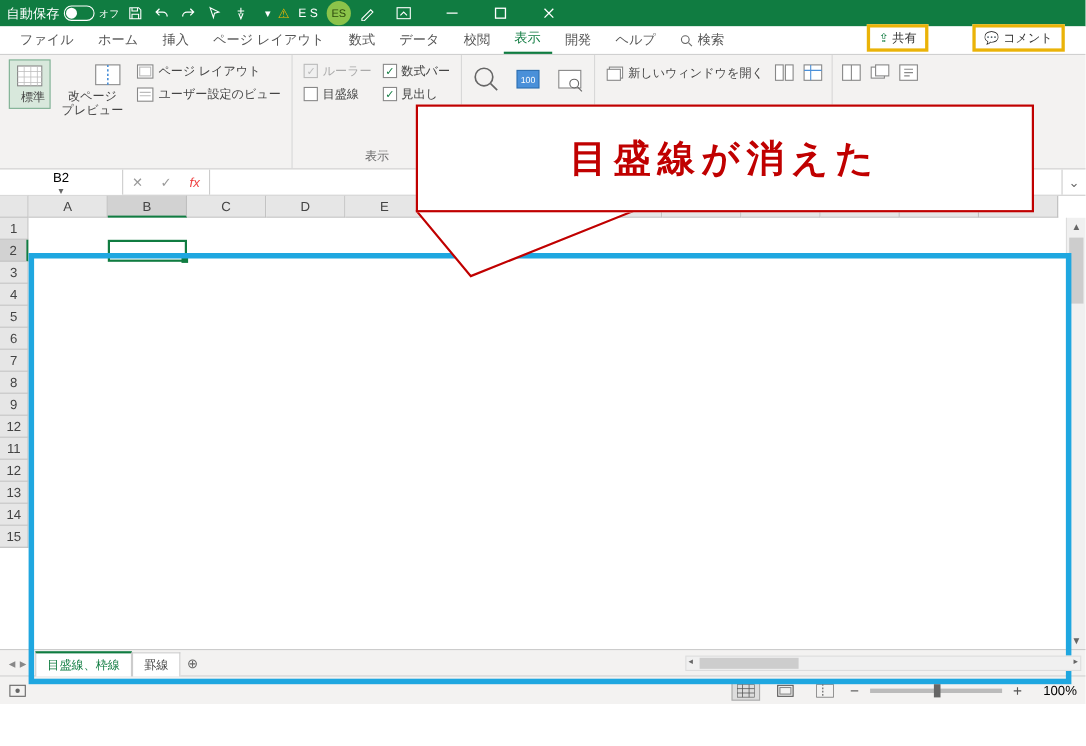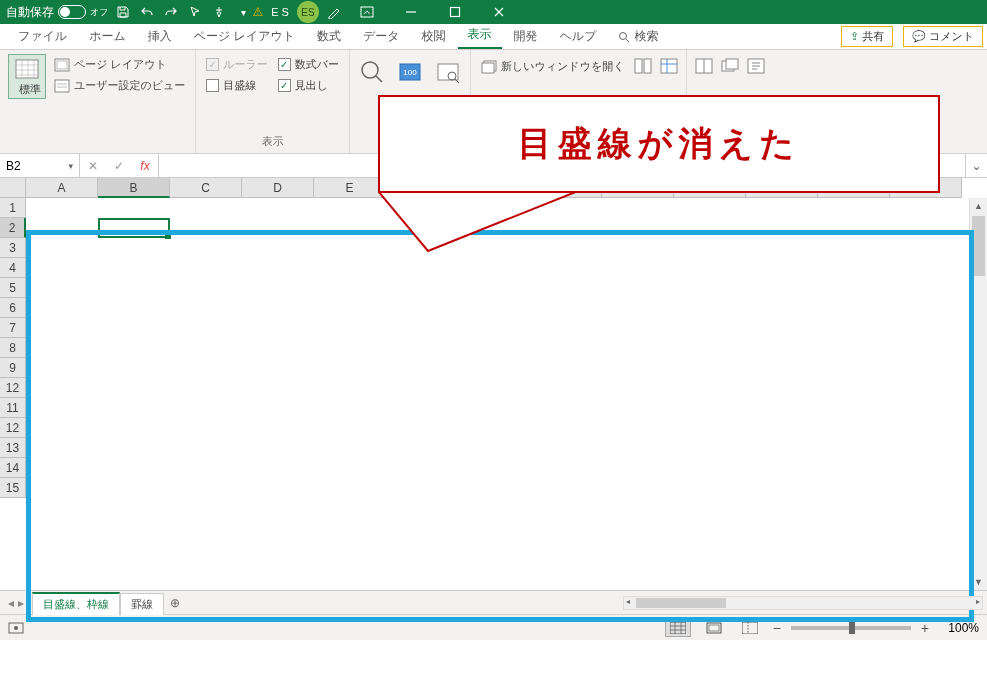--- a/index.html
+++ b/index.html
@@ -15,38 +15,38 @@
 .titlebar .title { flex: 1; text-align: center; font-size: 12px; }
 .titlebar .right { display: flex; gap: 8px; align-items: center; }
 .win-btn { width: 36px; height: 30px; display:flex; align-items:center; justify-content:center; color:#fff; }
 .avatar { width: 22px; height: 22px; border-radius: 50%; background:#8bc34a; display:flex; align-items:center; justify-content:center; font-size:10px; color:#2d4a0d; }
 
 
 .tabs { height: 26px; background:#fff; border-bottom:1px solid #d0d0d0; display:flex; align-items:flex-end; padding-left: 8px; gap: 2px; }
 .tab { padding: 4px 10px; font-size: 12px; color:#555; cursor:pointer; }
 .tab.active { color:#107c41; border-bottom: 2px solid #107c41; }
 .tabs .spacer { flex:1; }
-.tabs .share-btn { border:1px solid #eab308; padding:2px 8px; margin:2px 4px; font-size:11px; color:#333; background:#fff; }
+.tabs .share-btn { border:3px solid #eab308; padding:2px 8px; margin:2px 19px; font-size:11px; color:#333; background:#fff; }
 
 
 .ribbon { height: 104px; background:#f3f2f1; border-bottom:1px solid #d0d0d0; display:flex; position:relative; }
 .group { border-right:1px solid #d8d8d8; padding: 4px 8px 0 8px; display:flex; flex-direction:column; }
 .group-body { flex:1; display:flex; gap:6px; align-items:flex-start; }
 .group-label { text-align:center; font-size:11px; color:#6a6a6a; padding:2px 0 4px; }
 .big-btn { display:flex; flex-direction:column; align-items:flex-end; gap:2px; padding:2px 4px; font-size:11px; color:#444; text-align:center; line-height:1.2; }
 .big-btn .ico { width:28px; height:24px; display:flex; align-items:center; justify-content:center; }
 .big-btn.sel { background:#d8e8dc; border:1px solid #7fb093; }
 .small-col { display:flex; flex-direction:column; gap:4px; padding-top:2px; }
 .small-btn { display:flex; align-items:center; gap:4px; font-size:11px; color:#444; padding:1px 2px; }
 .chk { width:13px; height:13px; border:1px solid #888; display:inline-flex; align-items:center; justify-content:center; background:#fff; font-size:10px; color:#107c41; }
 .chk.dis { border-color:#bbb; color:#bbb; background:#f0f0f0; }
 
 
 .formula-bar { height: 24px; border-bottom:1px solid #ccc; display:flex; align-items:stretch; }
-.name-box { width: 80px; border-right:1px solid #ccc; display:flex; align-items:center; padding:0 6px; background:#fff; justify-content:space-between; }
+.name-box { width: 112px; border-right:1px solid #ccc; display:flex; align-items:center; padding:0 6px; background:#fff; justify-content:space-between;flex-direction:column; }
 .fb-btns { display:flex; align-items:center; border-right:1px solid #ccc; }
 .fb-btn { width:26px; display:flex; align-items:center; justify-content:center; color:#999; font-size:12px; }
 .fx { font-style:italic; color:#ef4444; }
 .fb-input { flex:1; padding:0 6px; display:flex; align-items:center; }
 .fb-expand { width:22px; display:flex; align-items:center; justify-content:center; color:#666; border-left:1px solid #ccc;}
 
 
 .sheet { position:relative; height: 412px; }
 .corner { position:absolute; top:0; left:0; width:26px; height:20px; background:#e6e6e6; border-right:1px solid #bfbfbf; border-bottom:1px solid #bfbfbf; }
 .col-headers { position:absolute; top:0; left:26px; right:22px; height:20px; display:flex; }
@@ -197,20 +197,30 @@
   <div class="group">
     <div class="group-body">
       <div class="big-btn sel">
         <span class="ico">
             <svg width="24" height="20">
               <rect x="1" y="1" width="22" height="18" fill="#fff" stroke="#888"></rect>
               <path d="M1 6h22M1 11h22M1 16h22M7 1v18M13 1v18M19 1v18" stroke="#bbb" stroke-width="0.7"></path>
             </svg>
           </span>
         <span>標準</span>
+      </div>
+      <div class="big-btn">
+        <span class="ico">
+            <svg width="24" height="20">
+              <rect x="1" y="1" width="22" height="18" fill="#fff" stroke="#888"></rect>
+              <path d="M12 1v18" stroke="#4a90d9" stroke-width="1.5" stroke-dasharray="2"></path>
+            </svg>
+          </span>
+        <span style="white-space:pre-line;">改ページ
+プレビュー</span>
       </div>
       <div class="small-col">
         <div class="small-btn">
           <span>
               <svg width="16" height="14">
                 <rect x="1" y="1" width="14" height="12" fill="#fff" stroke="#888"></rect>
                 <rect x="3" y="3" width="10" height="8" fill="none" stroke="#bbb"></rect>
               </svg>
             </span>
           <span>ページ レイアウト</span>

